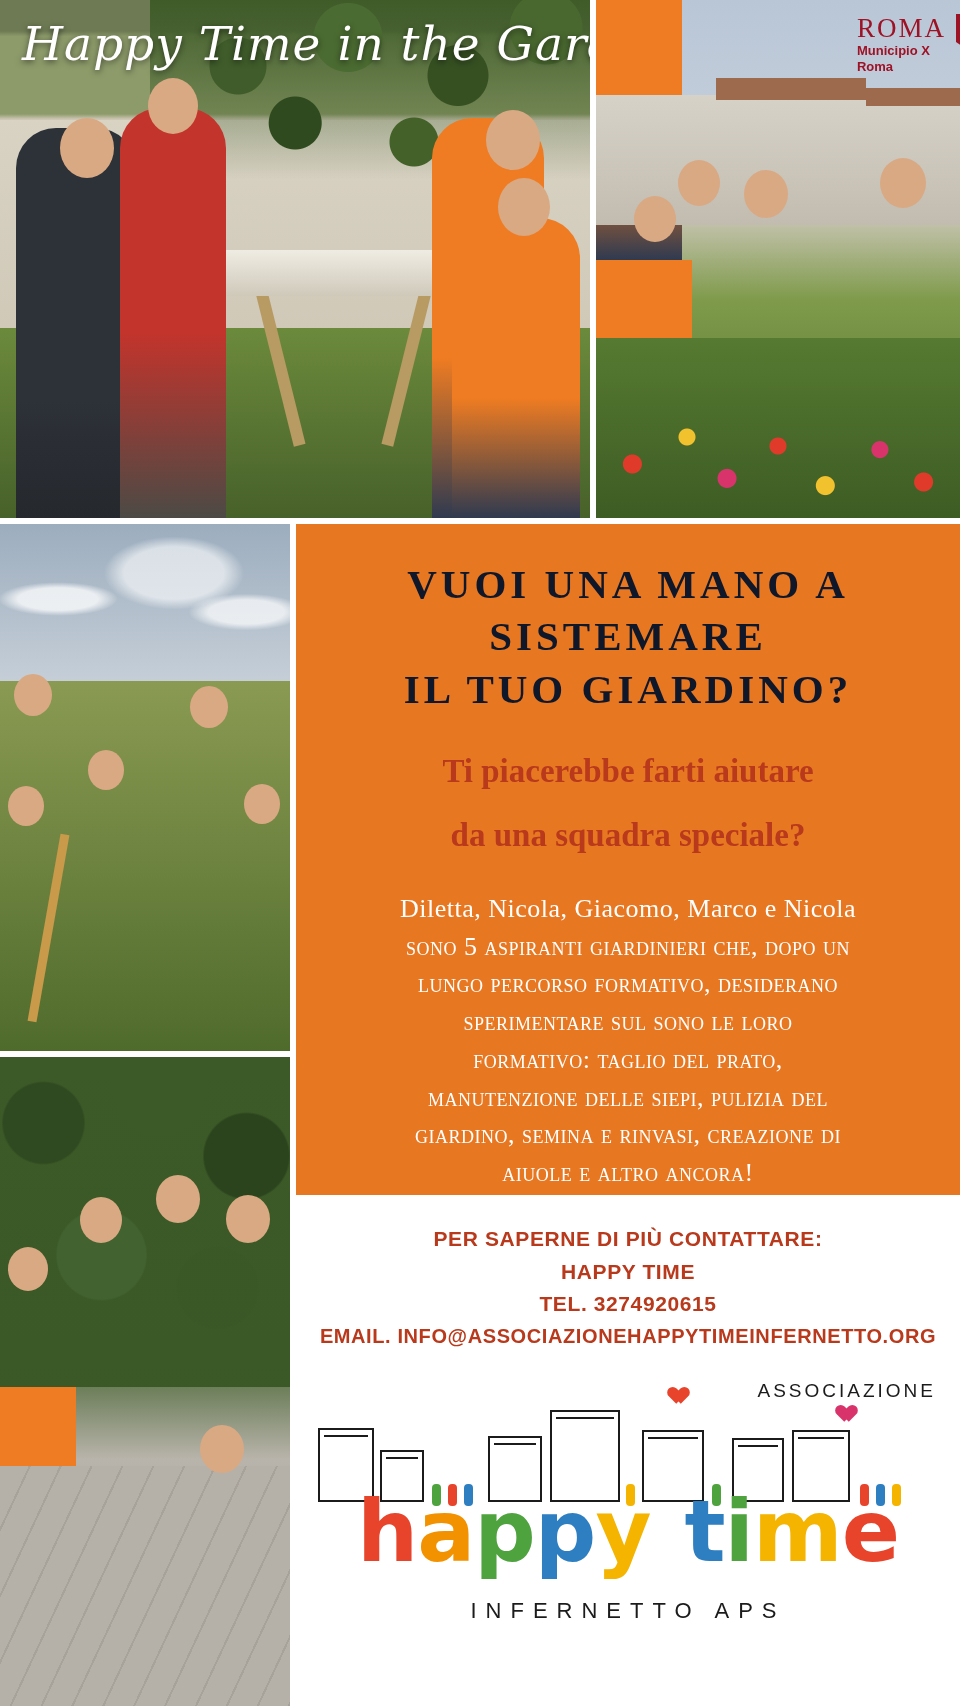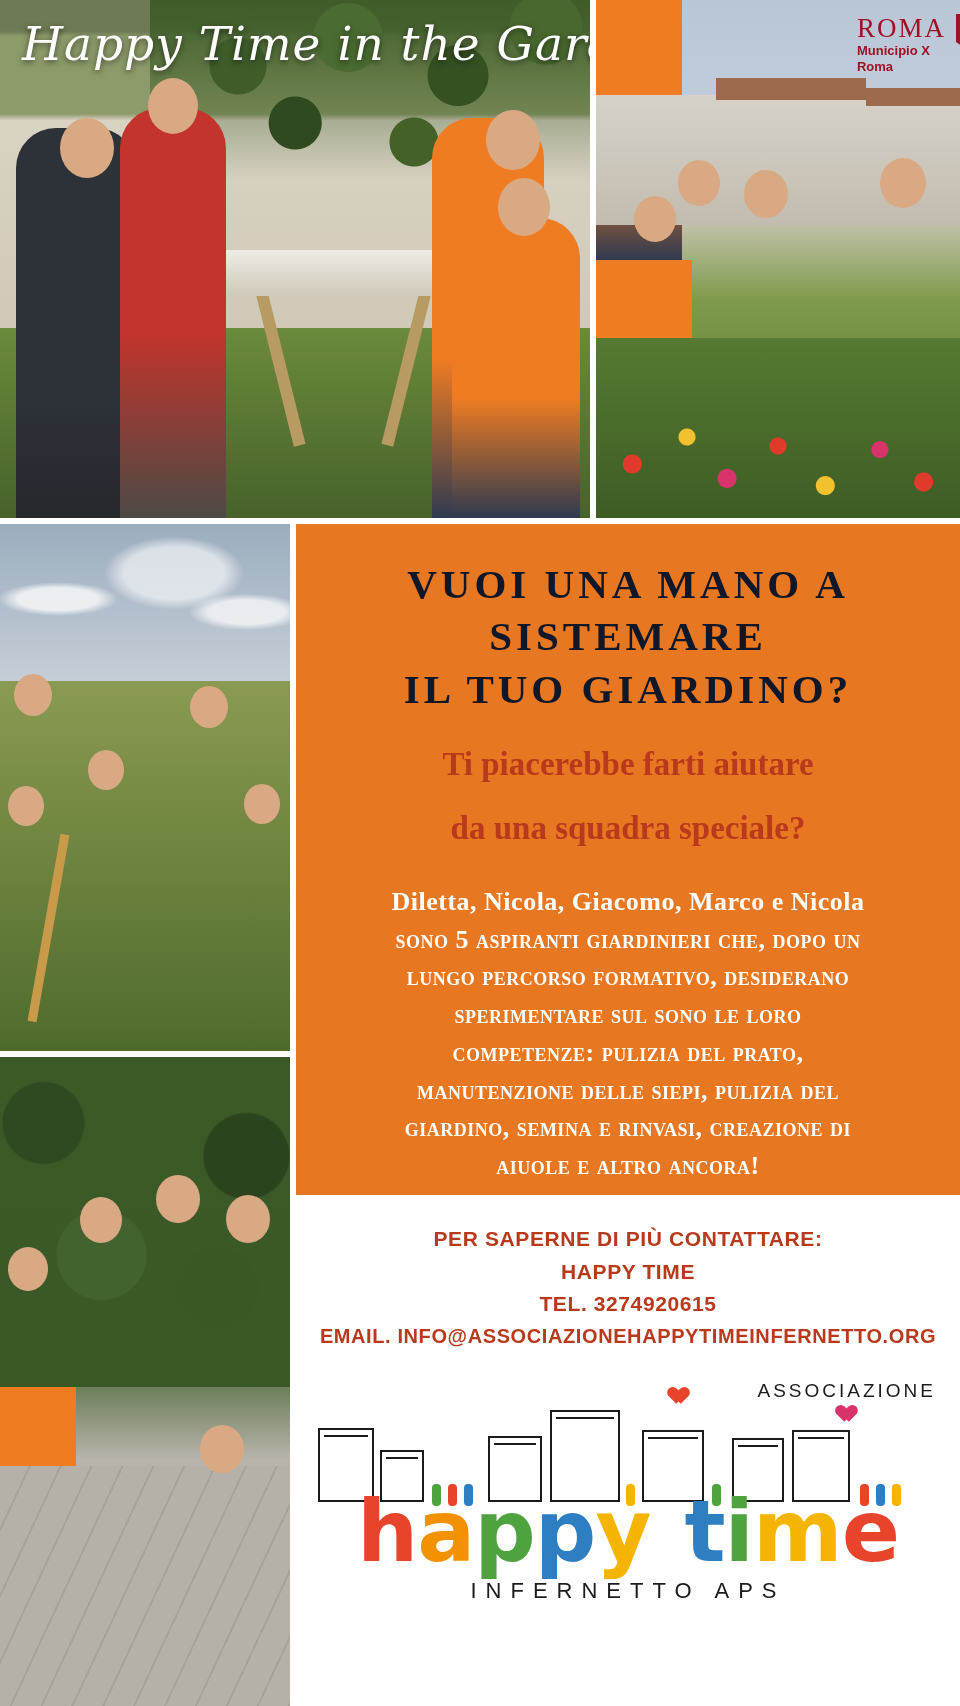--- a/index.html
+++ b/index.html
@@ -183,26 +183,26 @@
     line-height: 1.28;
     text-transform: uppercase;
   }
   .subhead {
     color: #b8391b;
     font-family: "Liberation Serif", serif;
     font-weight: 700;
     font-size: 33px;
     text-align: center;
     line-height: 1.45;
-    margin-top: 26px;
+    margin-top: 33px;
   }
   .body-copy {
     color: #ffffff;
     font-family: "Liberation Serif", serif;
-    font-weight: 700;
+    font-weight: 400;
     font-size: 26px;
     line-height: 1.45;
     text-align: center;
     margin-top: 30px;
     letter-spacing: .5px;
   }
   .body-copy .smallcaps { font-variant: small-caps; }
 
   
   #contact-panel {
@@ -248,21 +248,21 @@
   .happytime {
     position: absolute; left: 0; top: 118px; width: 664px; text-align: center;
     font-family: "DejaVu Sans", sans-serif;
     font-weight: 700;
     font-size: 86px;
     line-height: 1;
     letter-spacing: -1px;
   }
   .happytime span { display: inline-block; }
   .infernetto {
-    position: absolute; left: 0; top: 208px; width: 664px; text-align: center;
+    position: absolute; left: 0; top: 228px; width: 664px; text-align: center;
     font-family: "Liberation Sans", sans-serif;
     font-size: 22px; letter-spacing: 9px; color: #1b1b1b;
   }
   .heart {
     position: absolute; width: 20px; height: 18px;
   }
   .heart::before, .heart::after {
     content: ""; position: absolute; width: 11px; height: 16px; border-radius: 11px 11px 0 0;
     background: currentColor; top: 0;
   }
@@ -359,21 +359,21 @@
     <div class="headline">IL TUO GIARDINO?</div>
 
     <div class="subhead">Ti piacerebbe farti aiutare</div>
     <div class="subhead" style="margin-top:16px;">da una squadra speciale?</div>
 
     <div class="body-copy">
       <div>Diletta, Nicola, Giacomo, Marco e Nicola</div>
       <div class="smallcaps">sono 5 aspiranti giardinieri che, dopo un</div>
       <div class="smallcaps">lungo percorso formativo, desiderano</div>
       <div class="smallcaps">sperimentare sul sono le loro</div>
-      <div class="smallcaps">competenze: pulizia del prato,</div>
+      <div class="smallcaps">formativo: taglio del prato,</div>
       <div class="smallcaps">manutenzione delle siepi, pulizia del</div>
       <div class="smallcaps">giardino, semina e rinvasi, creazione di</div>
       <div class="smallcaps">aiuole e altro ancora!</div>
     </div>
   </div>
 
   <div id="contact-panel">
     <div class="contact-line">PER SAPERNE DI PIÙ CONTATTARE:</div>
     <div class="contact-line">HAPPY TIME</div>
     <div class="contact-line">TEL. 3274920615</div>

